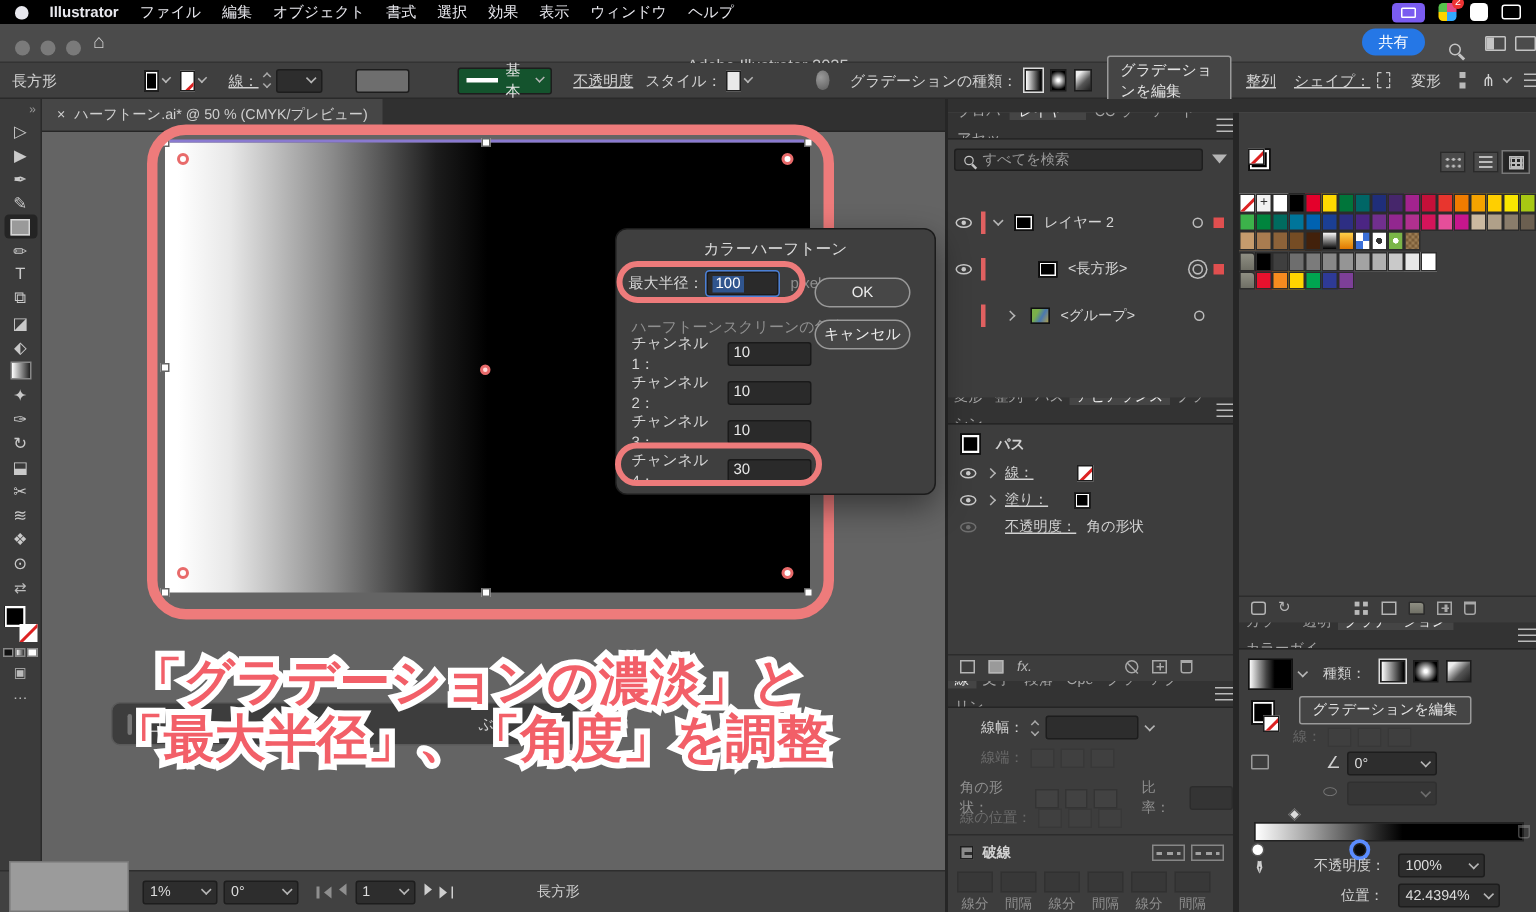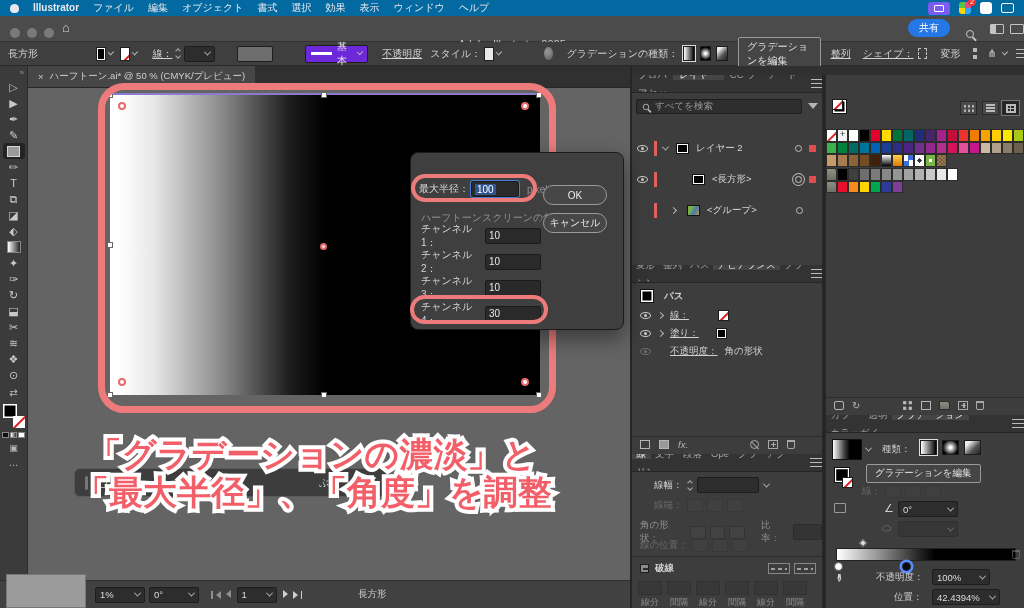--- a/index.html
+++ b/index.html
@@ -4,21 +4,21 @@
 <style>
   * { margin:0; padding:0; box-sizing:border-box; }
   html,body { width:1024px; height:608px; overflow:hidden; background:#646464;
     font-family:"Liberation Sans","DejaVu Sans",sans-serif; }
   .abs { position:absolute; }
   .row { display:flex; align-items:center; }
   .txt { color:#d2d2d2; }
   .dim { color:#8f8f8f; }
 
   
-  #menubar { left:0; top:0; width:1024px; height:16px; background:#0369a1; color:#e8e8ee;
+  #menubar { left:0; top:0; width:1024px; height:16px; background:#000000; color:#e8e8ee;
     font-size:10px; display:flex; align-items:center; gap:14px; padding:0 10px; }
   #menubar .mi { white-space:nowrap; }
   #menubar .mi:first-of-type { font-weight:bold; }
   .apple { width:9px; height:9px; background:#e8e8ee; border-radius:50% 50% 45% 45%; position:relative; }
   .mb-right { margin-left:auto; display:flex; gap:9px; align-items:center; }
   .share-screen-btn { width:22px; height:13px; background:#7a5cf0; border-radius:3px; display:flex; align-items:center; justify-content:center; }
   .share-screen-btn i { width:10px; height:7px; border:1px solid #fff; border-radius:1px; display:block; }
   .comm-ic { width:12px; height:12px; background:conic-gradient(#e14b8a 0 25%,#31a8ff 0 50%,#ffd400 0 75%,#58c24c 0); border-radius:3px; position:relative; }
   .badge { position:absolute; right:-5px; top:-4px; background:#e33; color:#fff; font-size:7px; line-height:8px; min-width:8px; border-radius:4px; text-align:center; padding:0 1px; }
   .line-ic { width:12px; height:12px; background:#fff; border-radius:3px; }
@@ -43,21 +43,21 @@
   .sw-nonefill::after { content:""; position:absolute; left:-2px; top:6px; width:22px; height:2px; background:#d22; transform:rotate(-45deg); }
   .chev { width:5px; height:5px; border-right:1.3px solid #b6b6b6; border-bottom:1.3px solid #b6b6b6; display:inline-block; }
   .chev.d { transform:rotate(45deg) translate(-1px,-1px); }
   .chev.r { transform:rotate(-45deg); }
   .stepper { display:inline-flex; flex-direction:column; gap:1px; }
   .stepper i { width:4px; height:4px; border-right:1.2px solid #aaa; border-bottom:1.2px solid #aaa; }
   .stepper i.up { transform:rotate(-135deg); }
   .stepper i.dn { transform:rotate(45deg); }
   .inbox { background:#2d2d2d; border:1px solid #1d1d1d; border-radius:2px; height:16px; display:inline-flex; align-items:center; padding:0 4px; color:#ddd; }
   .widebox { background:#6e6e6e; border:1px solid #1d1d1d; border-radius:2px; height:16px; }
-  .strokeprev { background:#6d28d9; border:1px solid #1d1d1d; border-radius:2px; height:18px; display:inline-flex; align-items:center; gap:5px; padding:0 5px; color:#e6e6e6;justify-content:space-between; }
+  .strokeprev { background:#14532d; border:1px solid #1d1d1d; border-radius:2px; height:18px; display:inline-flex; align-items:center; gap:5px; padding:0 5px; color:#e6e6e6;justify-content:space-between; }
   .strokeprev .ln { width:26px; height:3px; background:#fff; }
   .underline { text-decoration:underline; }
   .gtype-btn { width:17px; height:15px; border:1px solid #1c1c1c; background:#555; display:inline-block; }
   .gtype-btn.lin { background:linear-gradient(90deg,#fff,#000); }
   .gtype-btn.rad { background:radial-gradient(circle,#fff 10%,#000 80%); }
   .gtype-btn.ff  { background:linear-gradient(135deg,#eee 20%,#555 60%,#222); }
   .gtype-btn.on { outline:1.5px solid #dcdcdc; }
   .cb-btn { border:1px solid #9a9a9a; border-radius:2px; color:#e3e3e3; padding:2px 8px; background:#454545; }
   .globe { width:13px; height:13px; border-radius:50%; background:radial-gradient(circle at 35% 35%,#9a9a9a,#5c5c5c); display:inline-block; }
   .grid-ic { width:11px; height:11px; background:
@@ -335,20 +335,21 @@
   <span class="dragbar"></span>
   <span class="gen-ic"></span>
   <span>生</span>
   <span style="margin-left:186px;">ぶし</span>
 </div>
 
 <div class="abs anno-text" style="left:75px; top:432px; width:450px;margin-left:12px;">「グラデーションの濃淡」と</div>
 <div class="abs anno-text" style="left:75px; top:470px; width:450px;">「最大半径」、「角度」を調整</div>
 
 <div id="dialog" class="abs">
+  <div class="title">カラーハーフトーン</div>
   <div class="abs row" style="left:8px; top:28px;">
     <span>最大半径：</span>
     <span class="dlg-box focus" style="width:48px; margin-left:2px;">
         <span class="seltxt">100</span>
       </span>
     <span class="dim" style="margin-left:8px;">pixel</span>
   </div>
   <div class="abs dim" style="left:10px; top:58px;">ハーフトーンスクリーンの角度：</div>
   <div class="abs" style="left:10px; top:74px; width:196px;">
 

